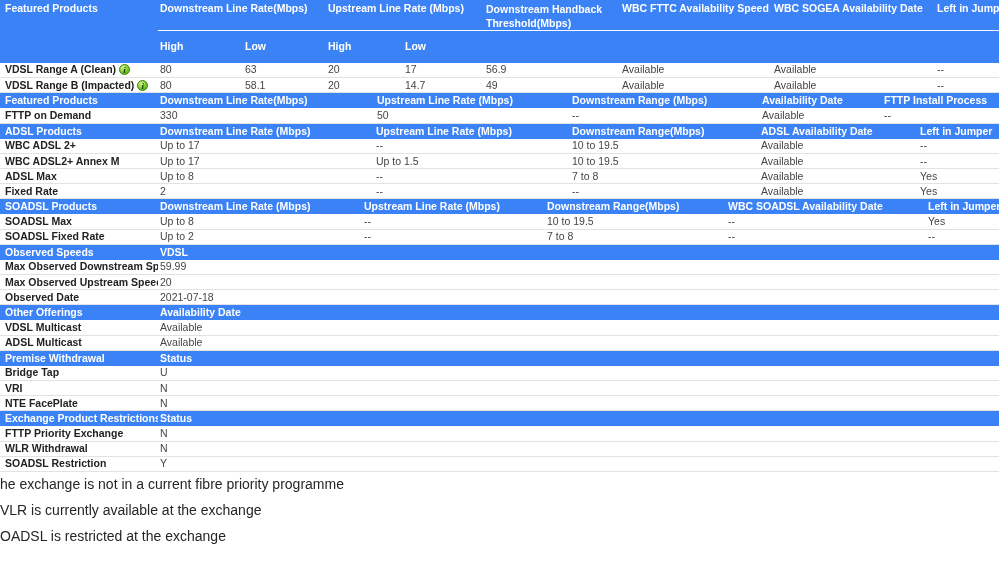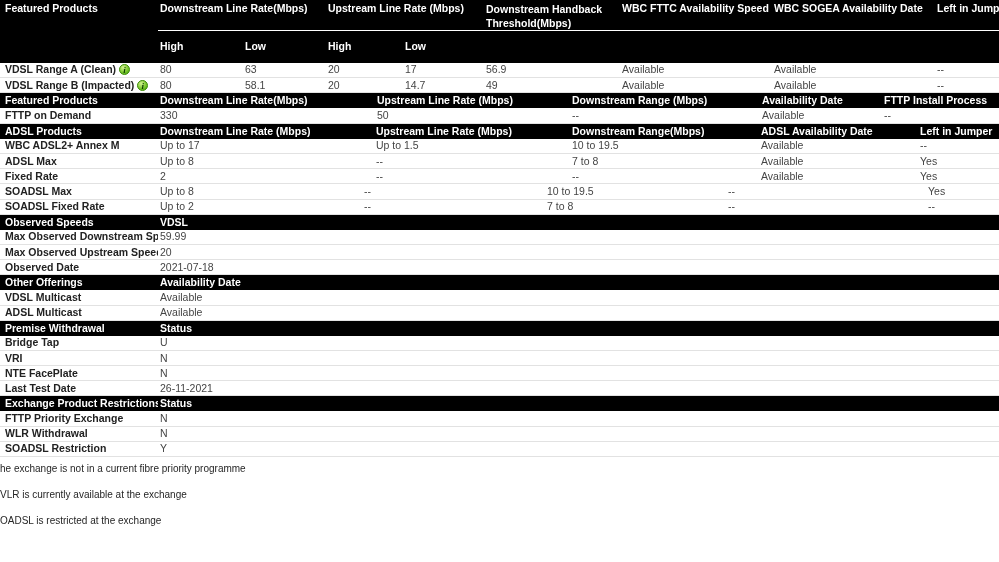--- a/index.html
+++ b/index.html
@@ -11,21 +11,21 @@
   th, td {
     font-size: 10.5px;
     padding: 0 2px 0 2px;
     text-align: left;
     vertical-align: middle;
     white-space: nowrap;
     overflow: hidden;
     height: 15px;
     line-height: 13px;
   }
-  th { background: #000000; color: #ffffff; font-weight: bold; }
+  th { background: #3b82f6; color: #ffffff; font-weight: bold; }
   td { color: #454545; border-bottom: 1px solid #e2e2e2; background: #fff; }
   td.prod, td.lbl { color: #222; font-weight: bold; padding-left: 5px; margin-left: 33px; }
   th.first { padding-left: 5px; }
 
   
   tr.hdr1 th { height: 30px; vertical-align: top; padding-top: 2px; }
   tr.hdr1 th.sep { border-bottom: 1px solid #ffffff; }
   tr.hdr1 th.wrap { white-space: normal; line-height: 14px; }
   tr.hdr1 th.first { vertical-align: top; }
   tr.sub th { height: 32px; }
@@ -40,21 +40,21 @@
     color: #0d3f00;
     font: italic bold 9px "Liberation Serif", serif;
     text-align: center;
     line-height: 10px;
     vertical-align: -2px;
     overflow: hidden;
   }
 
   .notes { padding: 6px 0 0 0; }
   .note {
-    font-size: 10px;
+    font-size: 14px;
     color: #262626;
     margin: 0 0 14px 0;
     line-height: 12px;
     white-space: nowrap;
   }
 </style>
 </head>
 <body>
 
 <div class="page">
@@ -161,20 +161,28 @@
     <tbody>
         <tr>
       <th class="first">ADSL Products</th>
       <th>Downstream Line Rate (Mbps)</th>
       <th>Upstream Line Rate (Mbps)</th>
       <th>Downstream Range(Mbps)</th>
       <th>ADSL Availability Date</th>
       <th>Left in Jumper</th>
     </tr>
     <tr>
+      <td class="prod">WBC ADSL 2+</td>
+      <td>Up to 17</td>
+      <td>--</td>
+      <td>10 to 19.5</td>
+      <td>Available</td>
+      <td>--</td>
+    </tr>
+    <tr>
       <td class="prod">WBC ADSL2+ Annex M</td>
       <td>Up to 17</td>
       <td>Up to 1.5</td>
       <td>10 to 19.5</td>
       <td>Available</td>
       <td>--</td>
     </tr>
     <tr>
       <td class="prod">ADSL Max</td>
       <td>Up to 8</td>
@@ -197,20 +205,28 @@
   <table>
     <colgroup>
       <col style="width:158px">
         <col style="width:204px">
         <col style="width:183px">
       <col style="width:181px">
         <col style="width:200px">
         <col style="width:73px">
     </colgroup>
     <tbody>
+        <tr>
+      <th class="first">SOADSL Products</th>
+      <th>Downstream Line Rate (Mbps)</th>
+      <th>Upstream Line Rate (Mbps)</th>
+      <th>Downstream Range(Mbps)</th>
+      <th>WBC SOADSL Availability Date</th>
+      <th>Left in Jumper</th>
+    </tr>
     <tr>
       <td class="prod">SOADSL Max</td>
       <td>Up to 8</td>
       <td>--</td>
       <td>10 to 19.5</td>
       <td>--</td>
       <td>Yes</td>
     </tr>
     <tr>
       <td class="prod">SOADSL Fixed Rate</td>
@@ -283,24 +299,20 @@
       <td class="lbl">Bridge Tap</td>
       <td>U</td>
     </tr>
     <tr>
       <td class="lbl">VRI</td>
       <td>N</td>
     </tr>
     <tr>
       <td class="lbl">NTE FacePlate</td>
       <td>N</td>
-    </tr>
-    <tr>
-      <td class="lbl">Last Test Date</td>
-      <td>26-11-2021</td>
     </tr>
   </tbody>
     </table>
 
   <table>
     <colgroup>
         <col style="width:158px">
         <col style="width:841px">
       </colgroup>
     <tbody>

